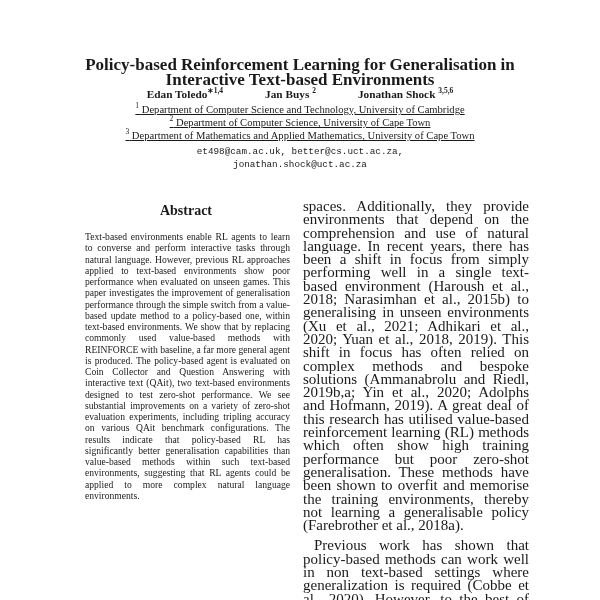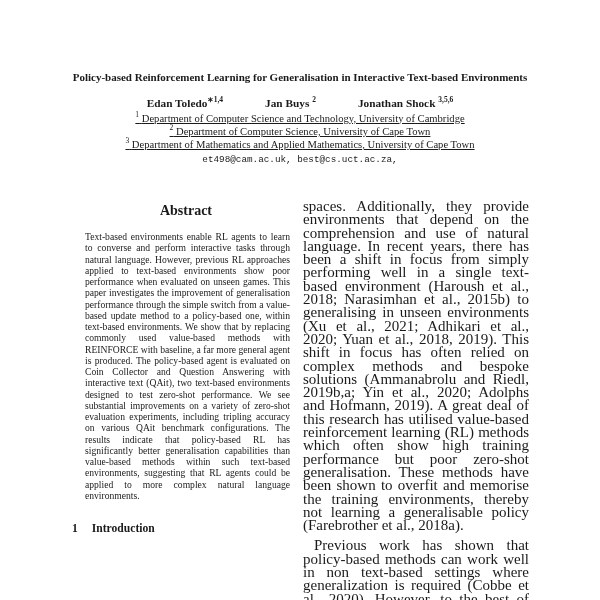--- a/index.html
+++ b/index.html
@@ -16,27 +16,27 @@
   
   .paper-header {
     position: absolute;
     top: 58px;
     left: 0;
     width: 600px;
     text-align: center;
   }
   .paper-title {
     font-weight: bold;
-    font-size: 11px;
+    font-size: 17px;
     line-height: 14.5px;
     max-width: 474px;
-    margin: 12px auto;
+    margin: 0 auto;
   }
   .authors-row {
-    margin-top: 9px;
+    margin-top: 1px;
     font-size: 11.3px;
     line-height: 13px;
   }
   .author { display: inline-block; margin: 0 21px; white-space: nowrap; }
   .author .name { font-weight: bold; }
   sup.asup { font-size: 7.5px; vertical-align: super; line-height: 0; font-weight: bold; }
   sup.fsup { font-size: 7.5px; vertical-align: super; line-height: 0; }
   .affiliations { margin-top: 2px; font-size: 10.6px; line-height: 13.2px; }
   .affil-line { white-space: nowrap; text-decoration: underline; }
   .emails {
@@ -97,30 +97,28 @@
       <span class="author"><span class="name">Edan Toledo</span><sup class="asup">∗1,4</sup></span><span class="author"><span class="name">Jan Buys</span> <sup class="asup">2</sup></span><span class="author"><span class="name">Jonathan Shock</span> <sup class="asup">3,5,6</sup></span>
     </div>
 
     <div class="affiliations">
       <div class="affil-line"><sup class="fsup">1</sup> <span>Department of Computer Science and Technology, University of Cambridge</span></div>
       <div class="affil-line"><sup class="fsup">2</sup> <span>Department of Computer Science, University of Cape Town</span></div>
       <div class="affil-line"><sup class="fsup">3</sup> <span>Department of Mathematics and Applied Mathematics, University of Cape Town</span></div>
     </div>
 
     <div class="emails">
-      <div>et498@cam.ac.uk, best@cs.uct.ac.za,</div>
+      <div>et498@cam.ac.uk, better@cs.uct.ac.za,</div>
+      <div>jonathan.shock@uct.ac.za</div>
     </div>
   </div>
 
   <div class="col-left">
     <div class="abstract-heading">Abstract</div>
     <p class="abstract-body">Text-based environments enable RL agents to learn to converse and perform interactive tasks through natural language. However, previous RL approaches applied to text-based environments show poor performance when evaluated on unseen games. This paper investigates the improvement of generalisation performance through the simple switch from a value-based update method to a policy-based one, within text-based environments. We show that by replacing commonly used value-based methods with REINFORCE with baseline, a far more general agent is produced. The policy-based agent is evaluated on Coin Collector and Question Answering with interactive text (QAit), two text-based environments designed to test zero-shot performance. We see substantial improvements on a variety of zero-shot evaluation experiments, including tripling accuracy on various QAit benchmark configurations. The results indicate that policy-based RL has significantly better generalisation capabilities than value-based methods within such text-based environments, suggesting that RL agents could be applied to more complex natural language environments.</p>
-    <div class="section-heading">
-      <span class="sec-num">1</span><span>Introduction</span>
-    </div>
   </div>
 
   <div class="col-right">
     <p class="body-par">spaces. Additionally, they provide environments that depend on the comprehension and use of natural language. In recent years, there has been a shift in focus from simply performing well in a single text-based environment (Haroush et al., 2018; Narasimhan et al., 2015b) to generalising in unseen environments (Xu et al., 2021; Adhikari et al., 2020; Yuan et al., 2018, 2019). This shift in focus has often relied on complex methods and bespoke solutions (Ammanabrolu and Riedl, 2019b,a; Yin et al., 2020; Adolphs and Hofmann, 2019). A great deal of this research has utilised value-based reinforcement learning (RL) methods which often show high training performance but poor zero-shot generalisation. These methods have been shown to overfit and memorise the training environments, thereby not learning a generalisable policy (Farebrother et al., 2018a).</p>
     <p class="body-par indent">Previous work has shown that policy-based methods can work well in non text-based settings where generalization is required (Cobbe et al., 2020). However, to the best of our knowledge no controlled comparison has been made between the generalisability of value-based and policy-based RL methods in text-based environments. This leads us to investigate policy-based RL in text-based environments. We hypothesise that learning an accurate and general value function in a partially observable environment with a large action space (such as nat-</p>
   </div>
 
 </div>
 
 </body></html>

